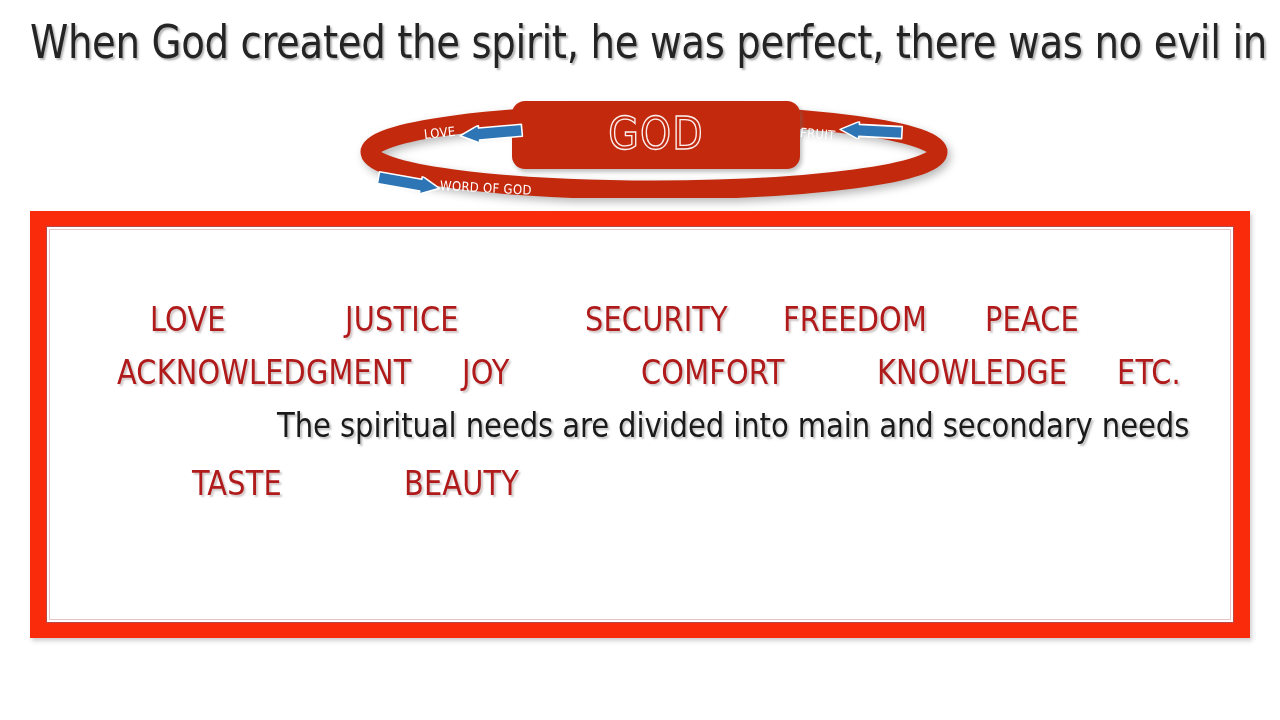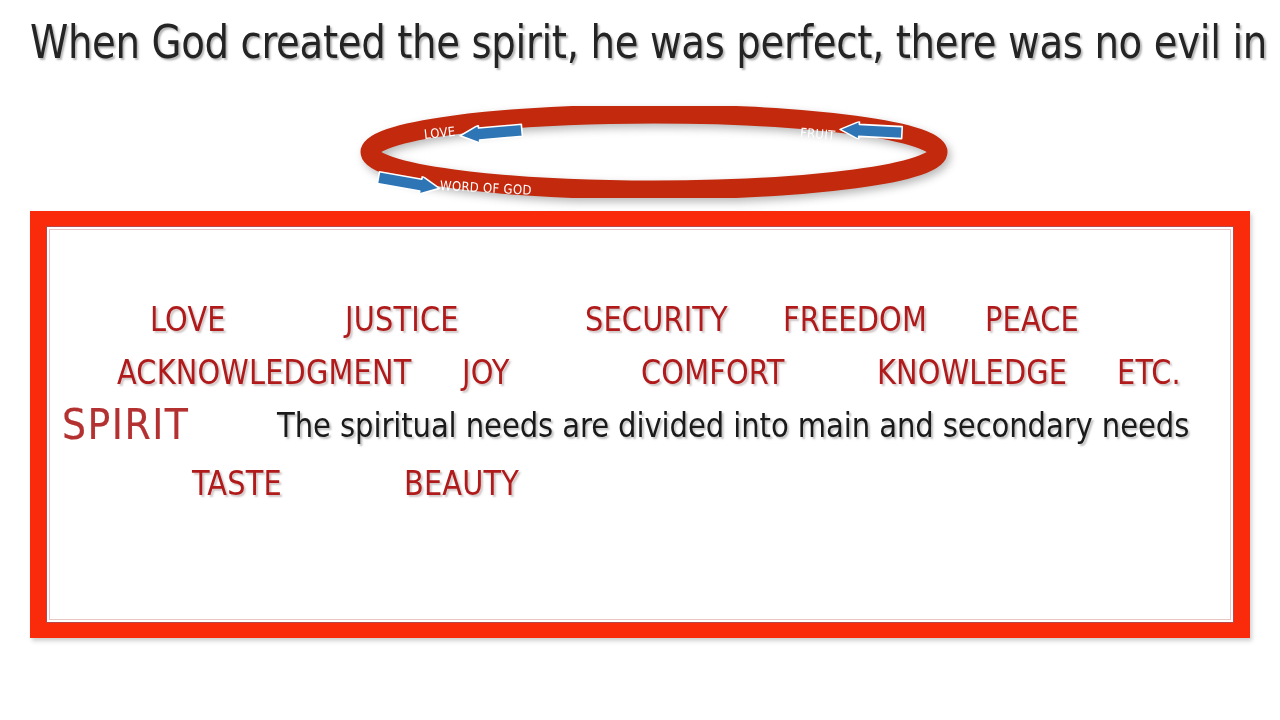--- a/index.html
+++ b/index.html
@@ -180,20 +180,23 @@
   <div id="title">When God created the spirit, he was perfect, there was no evil in him.</div>
 
   <div id="diagram">
 
     <div id="ring-wrap">
       <svg id="ring-svg" viewBox="0 0 588 92" xmlns="http://www.w3.org/2000/svg" aria-hidden="true">
         <ellipse cx="294" cy="46" rx="284" ry="38" fill="none" stroke="#C3290D" stroke-width="19"></ellipse>
       </svg>
     </div>
 
+    <div id="god-box">
+      <div id="god-label">GOD</div>
+    </div>
 
     <svg class="arrow" id="arrow-love" viewBox="0 0 66 18" xmlns="http://www.w3.org/2000/svg">
       <path d="M21,3 L21,0 L2,9 L21,18 L21,15 L64,15 L64,3 Z" fill="#2E75B6" stroke="#FFFFFF" stroke-width="1.6" stroke-linejoin="round"></path>
     </svg>
 
     <svg class="arrow" id="arrow-fruit" viewBox="0 0 66 18" xmlns="http://www.w3.org/2000/svg">
       <path d="M21,3 L21,0 L2,9 L21,18 L21,15 L64,15 L64,3 Z" fill="#2E75B6" stroke="#FFFFFF" stroke-width="1.6" stroke-linejoin="round"></path>
     </svg>
 
     <svg class="arrow" id="arrow-word" viewBox="0 0 66 18" xmlns="http://www.w3.org/2000/svg">
@@ -216,19 +219,18 @@
   <div class="need" style="left:585px; top:301px;">SECURITY</div>
   <div class="need" style="left:783px; top:301px;">FREEDOM</div>
   <div class="need" style="left:985px; top:301px;">PEACE</div>
 
   <div class="need" style="left:117px; top:354px;">ACKNOWLEDGMENT</div>
   <div class="need" style="left:462px; top:354px;">JOY</div>
   <div class="need" style="left:641px; top:354px;">COMFORT</div>
   <div class="need" style="left:877px; top:354px;">KNOWLEDGE</div>
   <div class="need" style="left:1117px; top:354px;">ETC.</div>
 
-  <div id="spirit">SPIRIT</div>
   <div id="sentence">The spiritual needs are divided into main and secondary needs</div>
 
   <div class="need" style="left:192px; top:465px;">TASTE</div>
   <div class="need" style="left:404px; top:465px;">BEAUTY</div>
 
 </div>
 
 </body></html>

